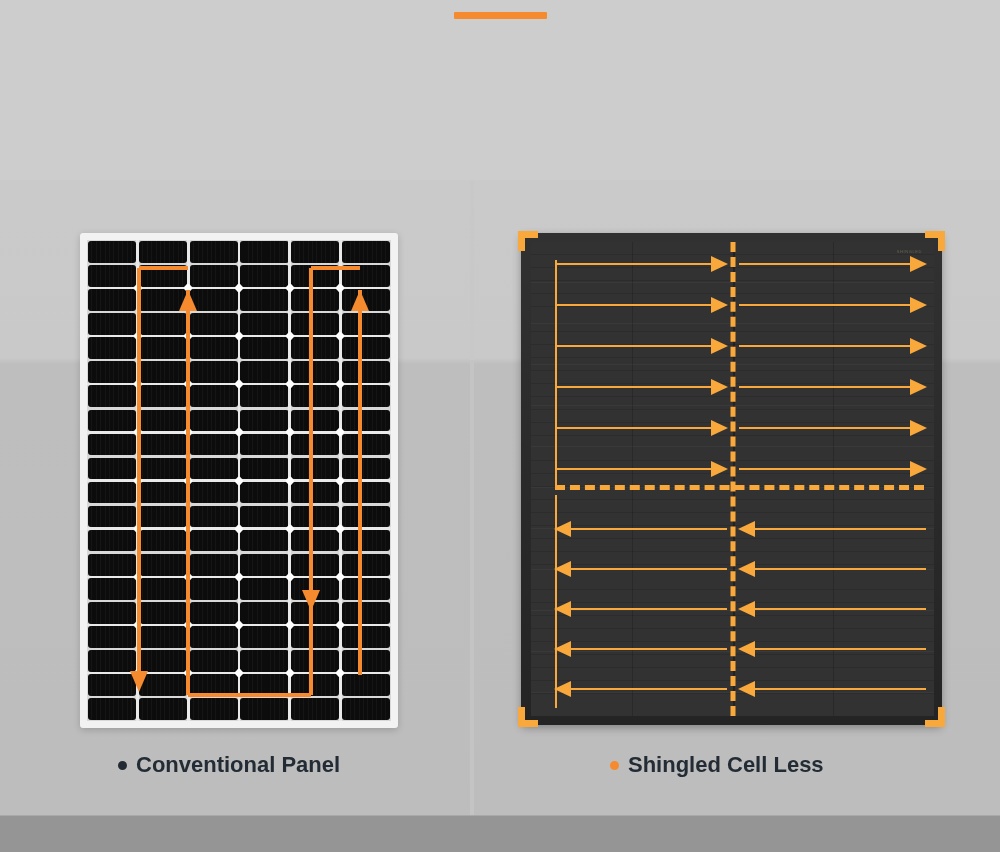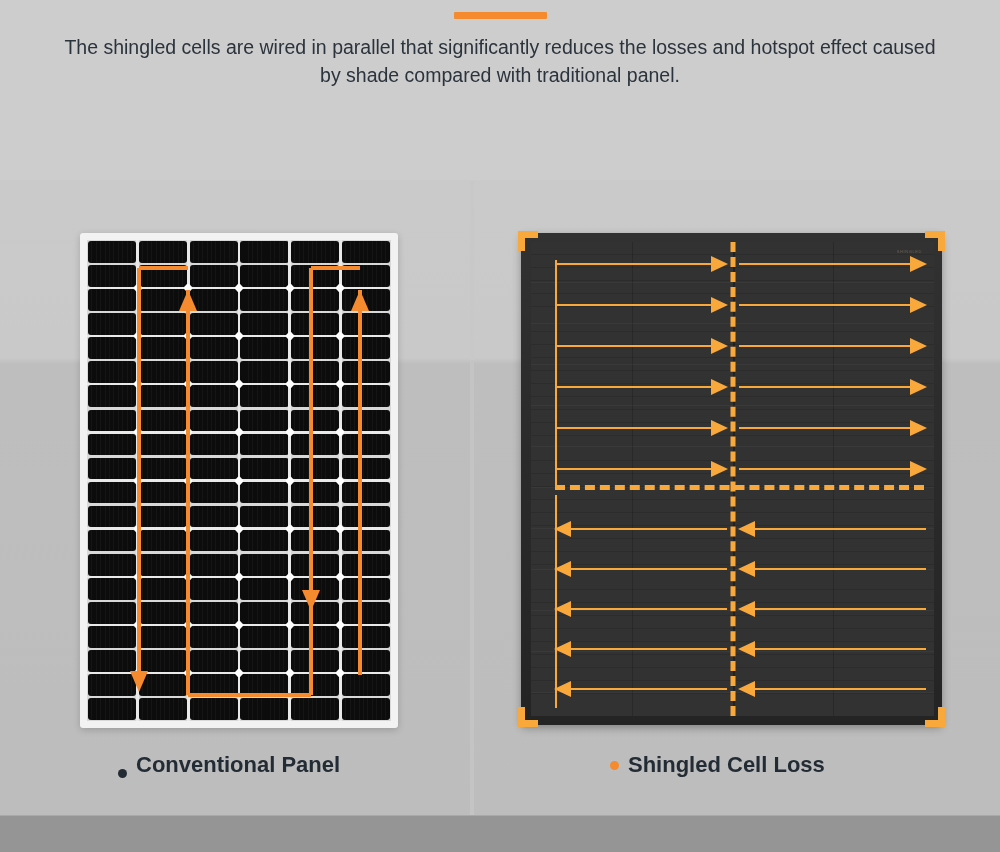--- a/index.html
+++ b/index.html
@@ -90,21 +90,21 @@
   .caption {
     position: absolute;
     font-size: 22px;
     font-weight: 600;
     color: #232c35;
     display: flex;
     align-items: center;
     gap: 9px;
     z-index: 6;
   }
-  .caption-left  { left: 118px; top: 752px; align-items: flex-end; }
+  .caption-left  { left: 118px; top: 752px; }
   .caption-right { left: 610px; top: 752px; }
 
   .dot {
     width: 9px; height: 9px;
     border-radius: 50%;
     display: inline-block;
     flex: 0 0 auto;
   }
   .dot-dark   { background: #232c35; }
   .dot-orange { background: #f58b2e; }
@@ -313,21 +313,20 @@
 <body>
 
 <div class="bg-root"></div>
 
 <div class="card card-left"></div>
 <div class="card card-right"></div>
 <div class="card-seam"></div>
 
 <div class="header">
   <div class="accent-bar"></div>
-  <div class="subtitle">The shingled cells are wired in parallel that significantly reduces the losses and hotspot effect caused by shade compared with traditional panel.</div>
 </div>
 
 <div class="conv-panel">
   <div class="conv-inner">
     <div class="cell-grid" id="conv-cells">
         <div class="cell"></div>
         <div class="cell"></div>
         <div class="cell"></div>
         <div class="cell"></div>
         <div class="cell"></div>
@@ -601,14 +600,14 @@
   </div>
 </div>
 
 <div class="caption caption-left">
   <span class="dot dot-dark"></span>
   <span>Conventional Panel</span>
 </div>
 
 <div class="caption caption-right">
   <span class="dot dot-orange"></span>
-  <span>Shingled Cell Loss</span>
+  <span>Shingled Cell Less</span>
 </div>
 
 </body></html>

